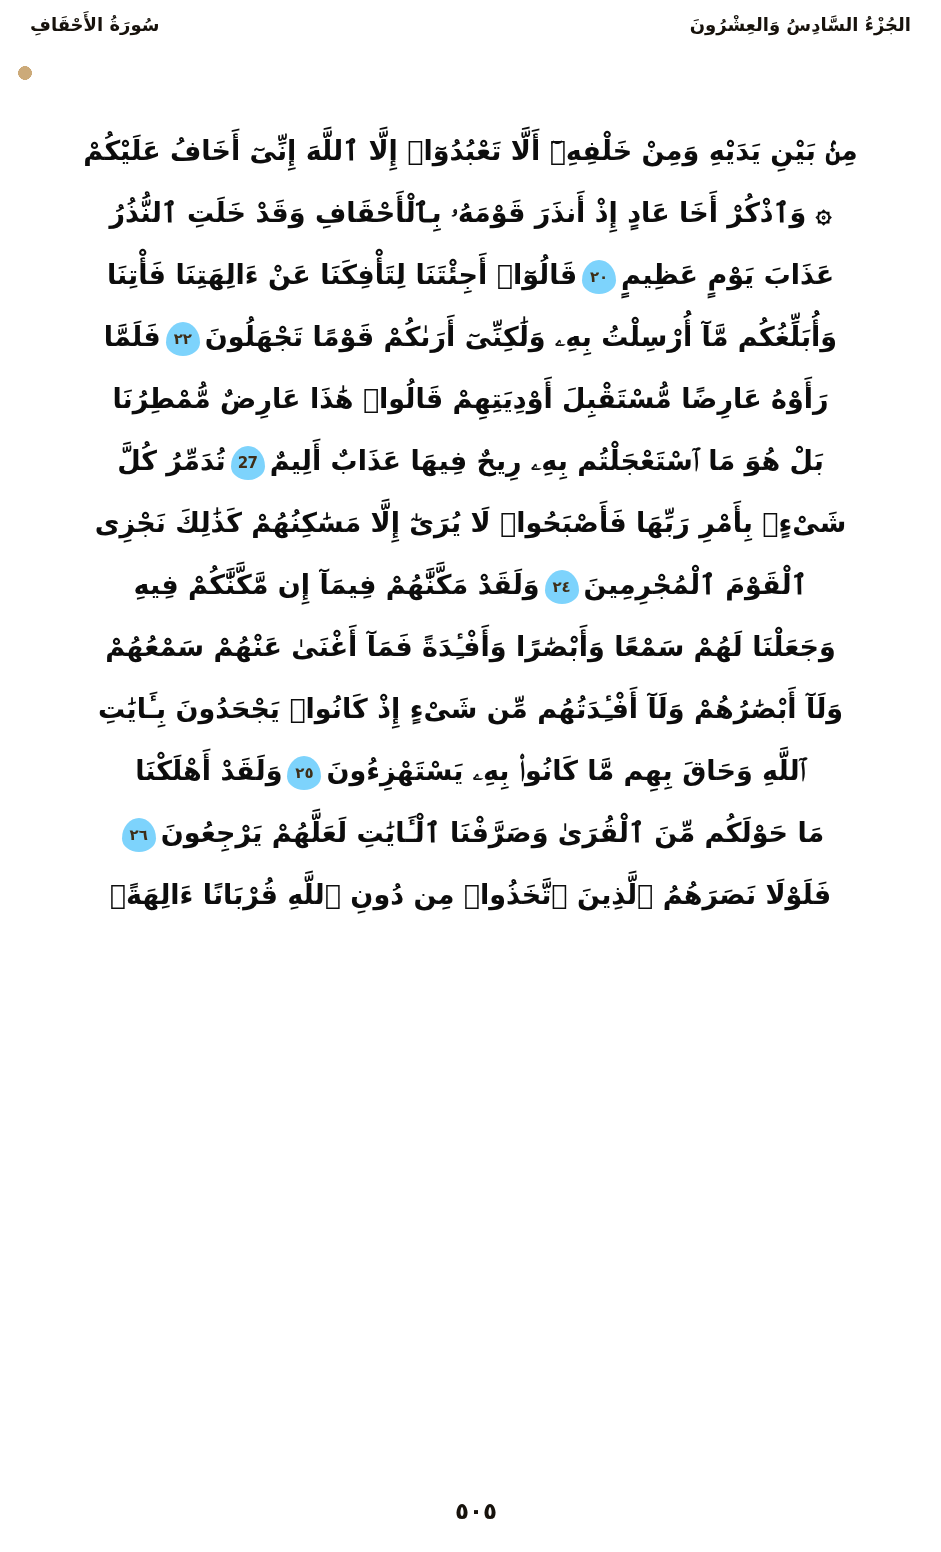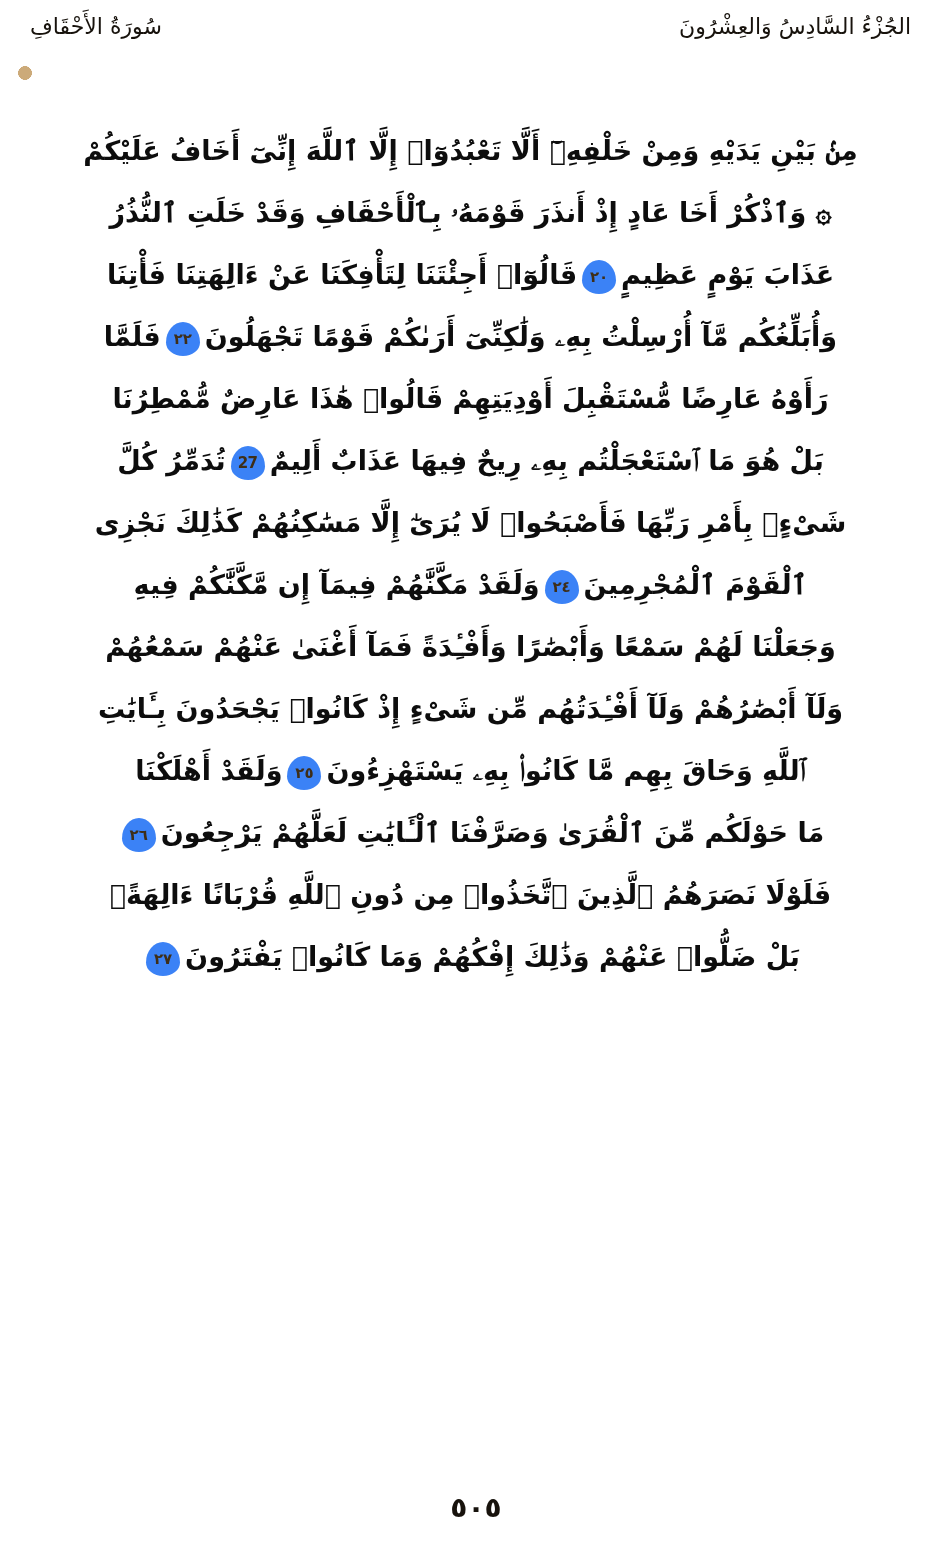--- a/index.html
+++ b/index.html
@@ -33,22 +33,22 @@
     height: 42px;
     display: flex;
     flex-direction: row;
     justify-content: space-between;
     align-items: flex-start;
     padding: 0 30px;
     box-sizing: border-box;
   }
   .header-item {
     font-family: "DejaVu Sans", sans-serif;
-    font-size: 22px;
-    font-weight: 400;
+    font-size: 18px;
+    font-weight: 700;
     color: #17120c;
     letter-spacing: 0px;
     white-space: nowrap;
   }
   .header-right { direction: rtl; }
   .header-left  { direction: rtl; }
 
   
   .frame-outer {
     position: absolute;
@@ -115,40 +115,40 @@
     direction: rtl;
     unicode-bidi: isolate;
   }
   .ayah-num {
     display: inline-block;
     min-width: 34px;
     height: 34px;
     line-height: 34px;
     margin: 0 5px;
     vertical-align: middle;
-    background: #3b82f6;
+    background: #7dd3fc;
     color: #3e2e18;
     font-size: 15px;
     font-weight: 700;
     border-radius: 50% 50% 50% 50% / 60% 60% 40% 40%;
     text-align: center;
     font-family: "DejaVu Sans", sans-serif;
   }
 
   
   .footer {
     position: absolute;
     left: 0;
     right: 0;
     bottom: 28px;
     text-align: center;
   }
   .page-number {
     font-family: "DejaVu Sans", sans-serif;
-    font-size: 28px;
+    font-size: 23px;
     font-weight: 700;
     color: #17120c;
     direction: rtl;
     padding-left: 11px;
   }
 </style>
 </head>
 <body>
 
 <div class="page">
@@ -173,20 +173,19 @@
       <div class="ayah-line"><span>وَأُبَلِّغُكُم مَّآ أُرْسِلْتُ بِهِۦ وَلَٰكِنِّىٓ أَرَىٰكُمْ قَوْمًا تَجْهَلُونَ</span><span class="ayah-num">٢٢</span><span>فَلَمَّا</span></div>
       <div class="ayah-line"><span>رَأَوْهُ عَارِضًا مُّسْتَقْبِلَ أَوْدِيَتِهِمْ قَالُوا۟ هَٰذَا عَارِضٌ مُّمْطِرُنَا</span></div>
       <div class="ayah-line"><span>بَلْ هُوَ مَا ٱسْتَعْجَلْتُم بِهِۦ رِيحٌ فِيهَا عَذَابٌ أَلِيمٌ</span><span class="ayah-num">27</span><span>تُدَمِّرُ كُلَّ</span></div>
       <div class="ayah-line"><span>شَىْءٍۭ بِأَمْرِ رَبِّهَا فَأَصْبَحُوا۟ لَا يُرَىٰٓ إِلَّا مَسَٰكِنُهُمْ كَذَٰلِكَ نَجْزِى</span></div>
       <div class="ayah-line"><span>ٱلْقَوْمَ ٱلْمُجْرِمِينَ</span><span class="ayah-num">٢٤</span><span>وَلَقَدْ مَكَّنَّٰهُمْ فِيمَآ إِن مَّكَّنَّٰكُمْ فِيهِ</span></div>
       <div class="ayah-line"><span>وَجَعَلْنَا لَهُمْ سَمْعًا وَأَبْصَٰرًا وَأَفْـِٔدَةً فَمَآ أَغْنَىٰ عَنْهُمْ سَمْعُهُمْ</span></div>
       <div class="ayah-line"><span>وَلَآ أَبْصَٰرُهُمْ وَلَآ أَفْـِٔدَتُهُم مِّن شَىْءٍ إِذْ كَانُوا۟ يَجْحَدُونَ بِـَٔايَٰتِ</span></div>
       <div class="ayah-line"><span>ٱللَّهِ وَحَاقَ بِهِم مَّا كَانُوا۟ بِهِۦ يَسْتَهْزِءُونَ</span><span class="ayah-num">٢٥</span><span>وَلَقَدْ أَهْلَكْنَا</span></div>
       <div class="ayah-line"><span>مَا حَوْلَكُم مِّنَ ٱلْقُرَىٰ وَصَرَّفْنَا ٱلْـَٔايَٰتِ لَعَلَّهُمْ يَرْجِعُونَ</span><span class="ayah-num">٢٦</span></div>
       <div class="ayah-line"><span>فَلَوْلَا نَصَرَهُمُ ٱلَّذِينَ ٱتَّخَذُوا۟ مِن دُونِ ٱللَّهِ قُرْبَانًا ءَالِهَةًۢ</span></div>
-      <div class="ayah-line"><span>بَلْ ضَلُّوا۟ عَنْهُمْ وَذَٰلِكَ إِفْكُهُمْ وَمَا كَانُوا۟ يَفْتَرُونَ</span><span class="ayah-num">٢٧</span></div>
     </div>
 
   <div class="footer">
     <div class="page-number">٥٠٥</div>
   </div>
 
 </div>
 
 </body></html>

